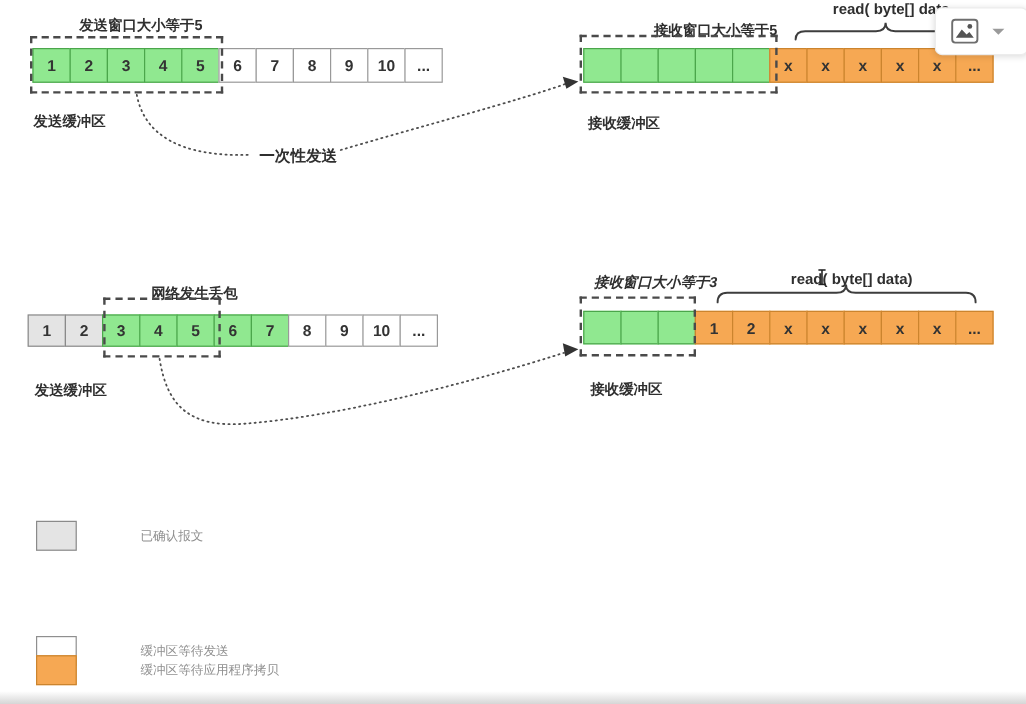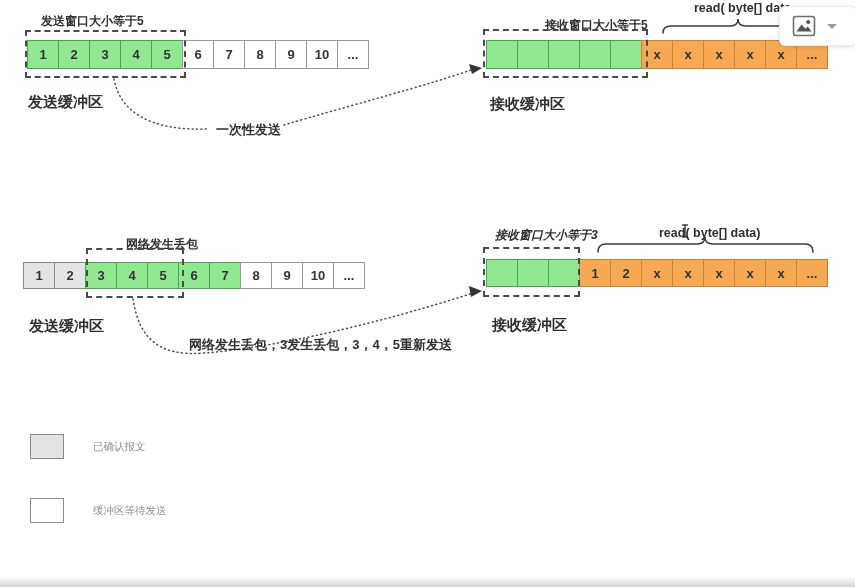--- a/index.html
+++ b/index.html
@@ -2,21 +2,21 @@
 <html style="--green-fill: #90E890; --green-border: #4BA64B; --orange-fill: #F6A853; --orange-border: #CB842E; --gray-fill: #E4E4E4; --gray-border: #8A8A8A; --white-fill: #FFFFFF; --white-border: #999999;"><head>
 <meta charset="utf-8">
 <style>
   html,body{margin:0;padding:0;background:#fff;}
   #canvas{
     position:relative;width:855px;height:587px;overflow:hidden;
     background:#fff;font-family:"Liberation Sans","DejaVu Sans",sans-serif;color:#333;
   }
   .lbl{position:absolute;font-weight:bold;color:#2f2f2f;white-space:nowrap;}
   .win-lbl{font-size:12px;}
-  .buf-lbl{font-size:15px;}
+  .buf-lbl{font-size:12px;}
   .arrow-lbl{font-size:13px;}
   .read-lbl{font-size:12.5px;font-family:"Liberation Sans",sans-serif;}
 
   .cells{position:absolute;display:flex;}
   .cell{
     box-sizing:border-box;width:32px;display:flex;align-items:center;justify-content:center;
     font-weight:bold;font-size:13px;color:#333;border:1px solid #999;margin-left:-1px;background:#fff;
   }
   .cell:first-child{margin-left:0;}
   .cell.green{background:var(--green-fill);border-color:var(--green-border);}
@@ -36,33 +36,33 @@
   #overlay{position:absolute;left:0;top:0;width:855px;height:587px;pointer-events:none;}
 
   .float-card{
     position:absolute;left:779px;top:6px;width:76px;height:38px;background:#fff;
     border:1px solid #ececec;border-radius:6px;box-shadow:0 1px 5px rgba(0,0,0,.13);
     display:flex;align-items:center;z-index:10;
   }
   .img-btn{margin-left:12px;width:24px;height:22px;display:flex;align-items:center;justify-content:center;cursor:pointer;}
   .chev{margin-left:11px;width:0;height:0;border-left:5px solid transparent;border-right:5px solid transparent;border-top:5px solid #9a9a9a;cursor:pointer;}
 
-  .legend-item{position:absolute;display:flex;align-items:center;}
+  .legend-item{position:absolute;display:flex;align-items:center;gap:24px;}
   .swatch{width:34px;height:25px;box-sizing:border-box;border:1px solid #8a8a8a;}
   .legend-label{margin-left:29px;font-size:10.5px;color:#8f8f8f;white-space:nowrap;}
 
   .bottom-fade{position:absolute;left:0;right:0;bottom:0;height:11px;
     background:linear-gradient(rgba(214,214,214,0),#d4d4d4);}
 </style>
 </head>
 <body>
 
 <div id="canvas">
 
-  <div class="lbl win-lbl" style="left:41px;top:13px;">发送窗口大小等于5</div>
+  <div class="lbl win-lbl" style="left:66px;top:13px;">发送窗口大小等于5</div>
   <div class="cells f1s" style="left:27px;top:40px;">
       <div class="cell green">1</div>
       <div class="cell green">2</div>
       <div class="cell green">3</div>
       <div class="cell green">4</div>
       <div class="cell green">5</div>
       <div class="cell white">6</div>
       <div class="cell white">7</div>
       <div class="cell white">8</div>
       <div class="cell white">9</div>
@@ -118,21 +118,20 @@
       <div class="cell orange">2</div>
       <div class="cell orange">x</div>
       <div class="cell orange">x</div>
       <div class="cell orange">x</div>
       <div class="cell orange">x</div>
       <div class="cell orange">x</div>
       <div class="cell orange">...</div>
     </div>
   <div class="dashed d2r"></div>
   <div class="lbl buf-lbl" style="left:492px;top:316px;">接收缓冲区</div>
-  <div class="lbl arrow-lbl" style="left:189px;top:336px;z-index:3;">网络发生丢包，3发生丢包，3，4，5重新发送</div>
 
   <svg id="overlay" viewBox="0 0 855 587" xmlns="http://www.w3.org/2000/svg">
 
     <path d="M114,79 C120,112 150,131 208,129" fill="none" stroke="#4d4d4d" stroke-width="1.5" stroke-dasharray="1 3.4" stroke-linecap="round"></path>
 
     <path d="M284,125 C348,106 432,84 471,70" fill="none" stroke="#4d4d4d" stroke-width="1.5" stroke-dasharray="1 3.4" stroke-linecap="round"></path>
     <polygon points="482,68 469,64 472,74" fill="#333"></polygon>
 
     <path d="M663,33 Q663,26 671,26 L730,26 Q738,26 738,19 Q738,26 746,26 L802,26 Q810,26 810,33" fill="none" stroke="#3d3d3d" stroke-width="1.6" stroke-linecap="round"></path>
 
@@ -156,19 +155,23 @@
         <path d="M4.5,16.5 L9.5,9.5 L13.5,13.8 L15.8,11.6 L19.5,16.5 Z" fill="#555"></path>
       </svg>
     </div>
     <div class="chev"></div>
   </div>
 
   <div class="legend-item" style="left:30px;top:434px;">
     <span class="swatch" style="background: rgb(228, 228, 228); border-color: rgb(138, 138, 138);"></span>
     <span class="legend-label">已确认报文</span>
   </div>
-  <div class="legend-item" style="left:30px;top:498px;align-items:center;">
+  <div class="legend-item" style="left:30px;top:530px;align-items:center;">
     <span class="swatch" style="background: rgb(255, 255, 255); border-color: rgb(143, 143, 143);"></span>
     <span class="legend-label">缓冲区等待发送</span>
+  </div>
+  <div class="legend-item" style="left:30px;top:546px;">
+    <span class="swatch" style="background: rgb(246, 168, 83); border-color: rgb(203, 132, 46);"></span>
+    <span class="legend-label">缓冲区等待应用程序拷贝</span>
   </div>
 
   <div class="bottom-fade"></div>
 </div>
 
 </body></html>

